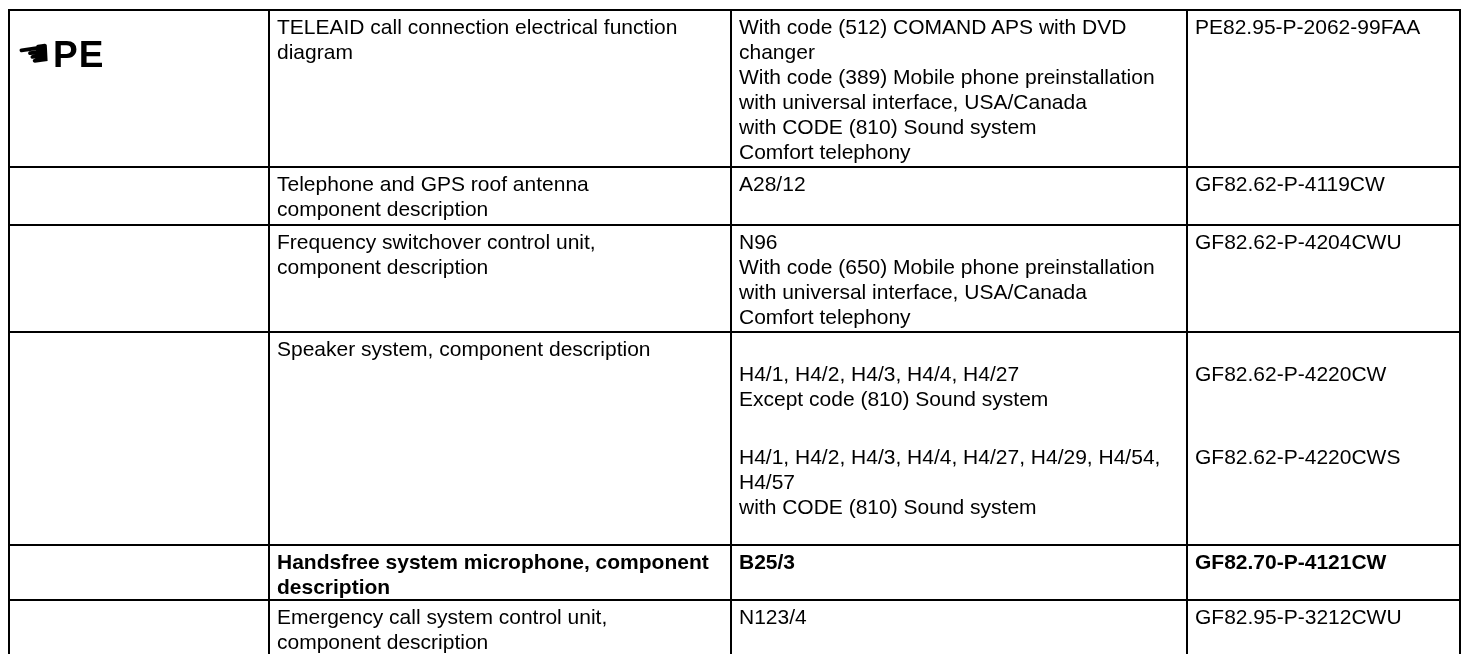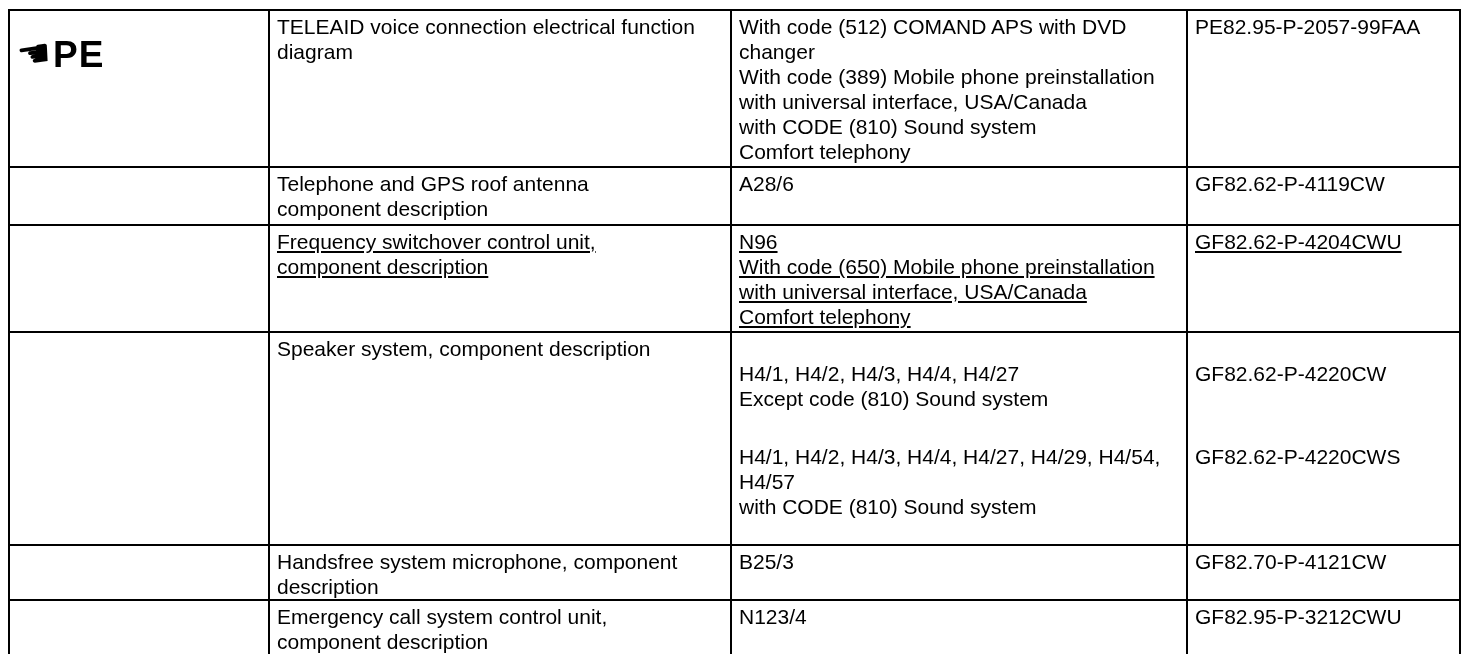--- a/index.html
+++ b/index.html
@@ -27,23 +27,23 @@
     padding: 3px 4px 0 7px;
     overflow: hidden;
     white-space: pre-line;
   }
   col.c1 { width: 260px; }
   col.c2 { width: 462px; }
   col.c3 { width: 456px; }
   col.c4 { width: 273px; }
   tr.r1 { height: 157px; }
   tr.r2 { height: 58px; }
-  tr.r3 { height: 107px; text-decoration: underline; }
+  tr.r3 { height: 107px; }
   tr.r4 { height: 137px; margin-top: 8px; }
-  tr.r5 { height: 40px; }
+  tr.r5 { height: 40px; font-weight: bold; }
   tr.r6 { height: 55px; }
   .marker-cell {
     white-space: nowrap;
     padding-top: 6px;
   }
   .hand-icon {
     display: inline-block;
     font-size: 38px;
     line-height: 30px;
     vertical-align: top;
@@ -69,35 +69,35 @@
     <col class="c1">
       <col class="c2">
       <col class="c3">
       <col class="c4">
   </colgroup>
   <tbody>
     <tr class="r1">
       <td class="marker-cell">
         <span class="hand-icon">☚</span><span class="marker-label">PE</span>
       </td>
-      <td>TELEAID voice connection electrical function
+      <td>TELEAID call connection electrical function
 diagram</td>
       <td>With code (512) COMAND APS with DVD
 changer
 With code (389) Mobile phone preinstallation
 with universal interface, USA/Canada
 with CODE (810) Sound system
 Comfort telephony</td>
-      <td>PE82.95-P-2057-99FAA</td>
+      <td>PE82.95-P-2062-99FAA</td>
     </tr>
     <tr class="r2">
       <td></td>
       <td>Telephone and GPS roof antenna
 component description</td>
-      <td>A28/6</td>
+      <td>A28/12</td>
       <td>GF82.62-P-4119CW</td>
     </tr>
     <tr class="r3">
       <td></td>
       <td>Frequency switchover control unit,
 component description</td>
       <td>N96
 With code (650) Mobile phone preinstallation
 with universal interface, USA/Canada
 Comfort telephony</td>

